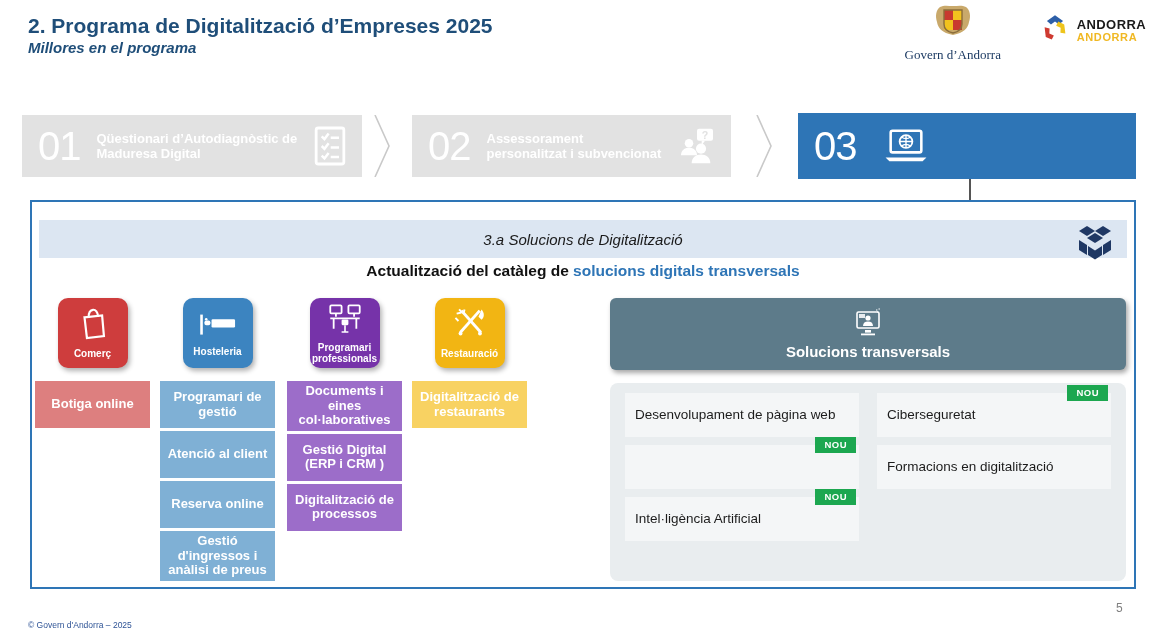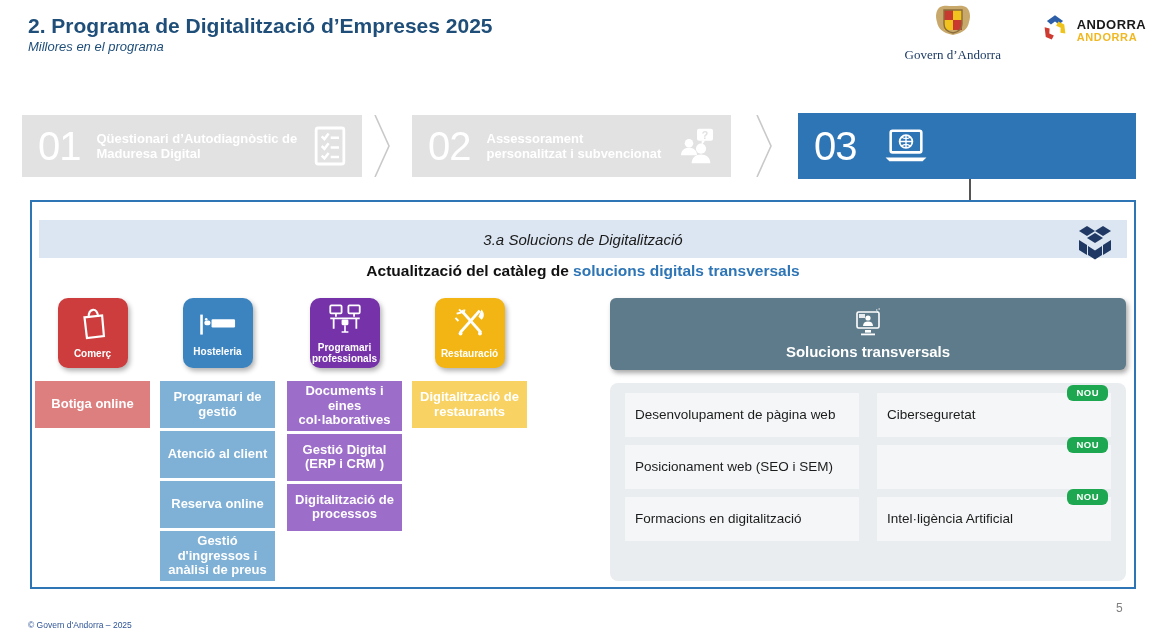--- a/index.html
+++ b/index.html
@@ -4,21 +4,21 @@
 <style>
   * { margin:0; padding:0; box-sizing:border-box; }
   html,body { background:#ffffff; }
   .slide {
     position:relative; width:1164px; height:639px; background:#fff;
     font-family:"Liberation Sans", sans-serif; overflow:hidden;
   }
   
   .title-block { position:absolute; left:28px; top:13px; color:#1f4e79; }
   .title { font-size:21px; font-weight:bold; line-height:1.25; }
-  .subtitle { font-size:13px; font-weight:normal; font-style:italic; }
+  .subtitle { font-size:15px; font-weight:bold; font-style:italic; }
   .logos { position:absolute; right:10px; top:4px; display:flex; align-items:flex-start; gap:28px; }
   .govern-logo { display:flex; flex-direction:column; align-items:center; width:120px; }
   .govern-text { font-family:"Liberation Serif", serif; font-size:13px; color:#1d3b63; margin-top:1px; }
   .ad-logo { display:flex; align-items:center; gap:8px; margin-top:10px; padding-right:8px; }
   .ad-text { display:flex; flex-direction:column; line-height:1.05; }
   .ad-line1 { font-size:13px; font-weight:bold; color:#1a1a1a; letter-spacing:.4px; }
   .ad-line2 { font-size:11px; font-weight:bold; color:#f0b823; letter-spacing:.6px; }
   
   .steps { position:absolute; left:0; top:113px; width:1164px; height:66px; }
   .step { position:absolute; top:2px; height:62px; background:#e2e2e2; color:#fff;
@@ -53,21 +53,21 @@
   .trans-header { height:72px; background:#5d7b8a; border-radius:6px;
                   box-shadow:2px 3px 5px rgba(0,0,0,.35); color:#fff;
                   display:flex; flex-direction:column; align-items:center; justify-content:center; gap:2px;
                   font-size:15px; font-weight:bold; }
   .catalog { margin-top:13px; background:#e9edef; border-radius:8px; height:198px; padding:10px 15px; }
   .catalog-title { text-align:center; font-size:13.5px; font-weight:bold; color:#111; margin:3px 0 12px 0; }
   .catalog-grid { display:grid; grid-template-columns:1fr 1fr; column-gap:18px; row-gap:8px; }
   .cat-item { position:relative; background:#f4f6f7; height:44px; display:flex; align-items:center;
               padding:4px 10px; font-size:13.5px; color:#1c1c1c; line-height:1.15; }
   .nou-badge { position:absolute; top:-8px; right:3px; background:#1ca750; color:#fff;
-               font-size:9.5px; font-weight:bold; letter-spacing:.5px; padding:2.5px 9px; border-radius:6px; }
+               font-size:9.5px; font-weight:bold; letter-spacing:.5px; padding:2.5px 9px; border-radius:0; }
   
   .footer { position:absolute; left:28px; top:620px; font-size:8.5px; color:#2f5496; }
   .page-num { position:absolute; left:1116px; top:601px; font-size:12px; color:#7f7f7f; }
 </style>
 </head>
 <body>
 
 <div class="slide">
 
   <div class="title-block">
@@ -245,23 +245,20 @@
       <div class="catalog">
         <div class="catalog-grid" id="catalog">
             <div class="cat-item">
               <span>Desenvolupament de pàgina web</span>
             </div>
             <div class="cat-item">
               <span>Ciberseguretat</span>
               <span class="nou-badge">NOU</span>
             </div>
             <div class="cat-item">
-              <span>Posicionament web (SEO i SEM)</span>
-            </div>
-            <div class="cat-item">
               <span class="nou-badge">NOU</span>
             </div>
             <div class="cat-item">
               <span>Formacions en digitalització</span>
             </div>
             <div class="cat-item">
               <span>Intel·ligència Artificial</span>
               <span class="nou-badge">NOU</span>
             </div>
           </div>

